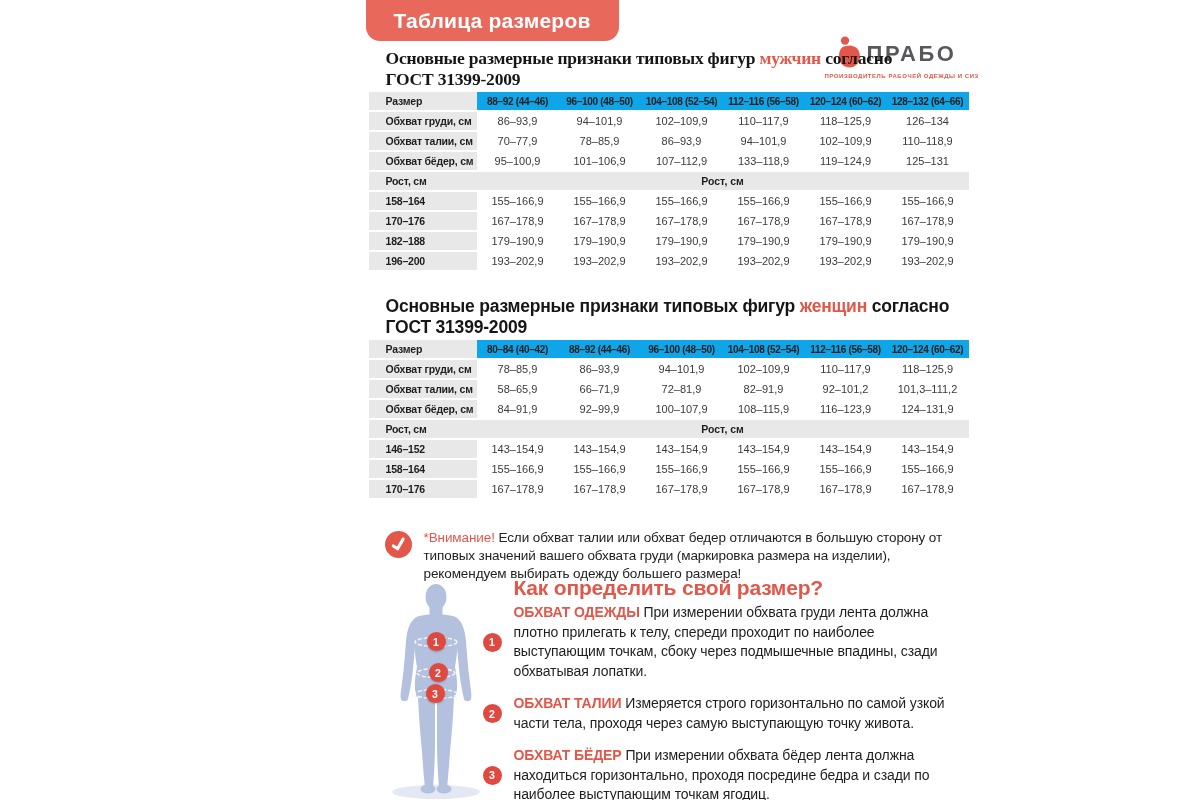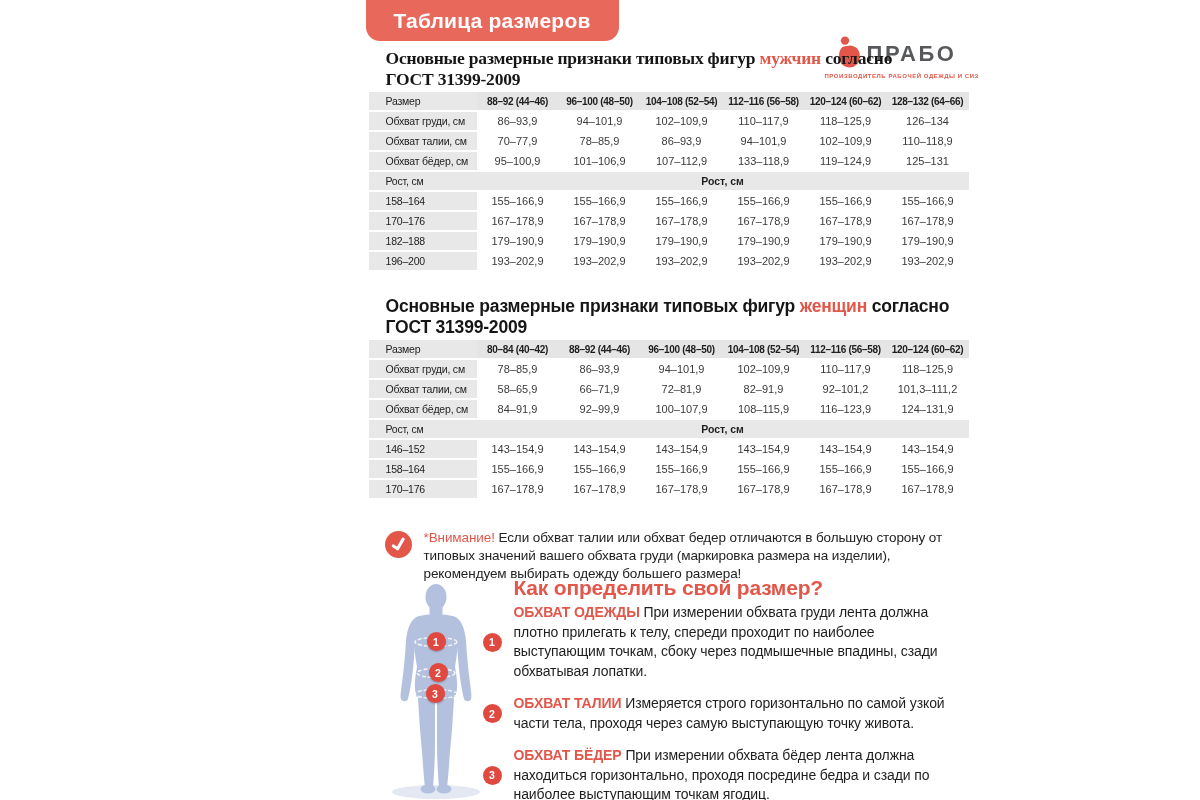--- a/index.html
+++ b/index.html
@@ -38,26 +38,26 @@
     border-collapse:separate; border-spacing:0; table-layout:fixed; }
   #men-table { top:92px; }
   #women-table { top:340px; }
   col.c-lbl { width:108px; }
   col.c-data { width:82px; }
   .size-table th, .size-table td {
     height:20px; padding:0; white-space:nowrap; overflow:hidden;
     border-bottom:2px solid #ffffff; vertical-align:middle;
   }
   .size-table th {
-    background:#e5e5e5; font-weight:bold; font-size:10px; letter-spacing:-0.3px;
+    background:#0ea5e9; font-weight:bold; font-size:10px; letter-spacing:-0.3px;
     text-align:center; color:#1d1d1d;
   }
   .size-table th.lbl, .size-table td.lbl {
     background:#e8e8e8; text-align:left; padding-left:17px;
-    font-weight:normal; font-size:10.5px; letter-spacing:-0.2px; color:#1d1d1d;
+    font-weight:bold; font-size:10.5px; letter-spacing:-0.2px; color:#1d1d1d;
   }
   .size-table td { text-align:center; font-size:11px; color:#3a3a3a; background:#fff; }
   .size-table td.spanhead { background:#e8e8e8; font-weight:bold; font-size:10.5px; color:#1d1d1d; }
 
   
   .warning { position:absolute; left:316px; top:529px; width:594px; display:flex; gap:12px; }
   .warn-icon { flex:none; width:27px; height:27px; margin-top:2px; border-radius:50%;
     background:#e2574a; display:flex; align-items:center; justify-content:center; }
   .warn-text { font-size:13.5px; line-height:18px; color:#222; width:552px; letter-spacing:-0.1px; }
   .warn-hl { color:#e2574a; }

